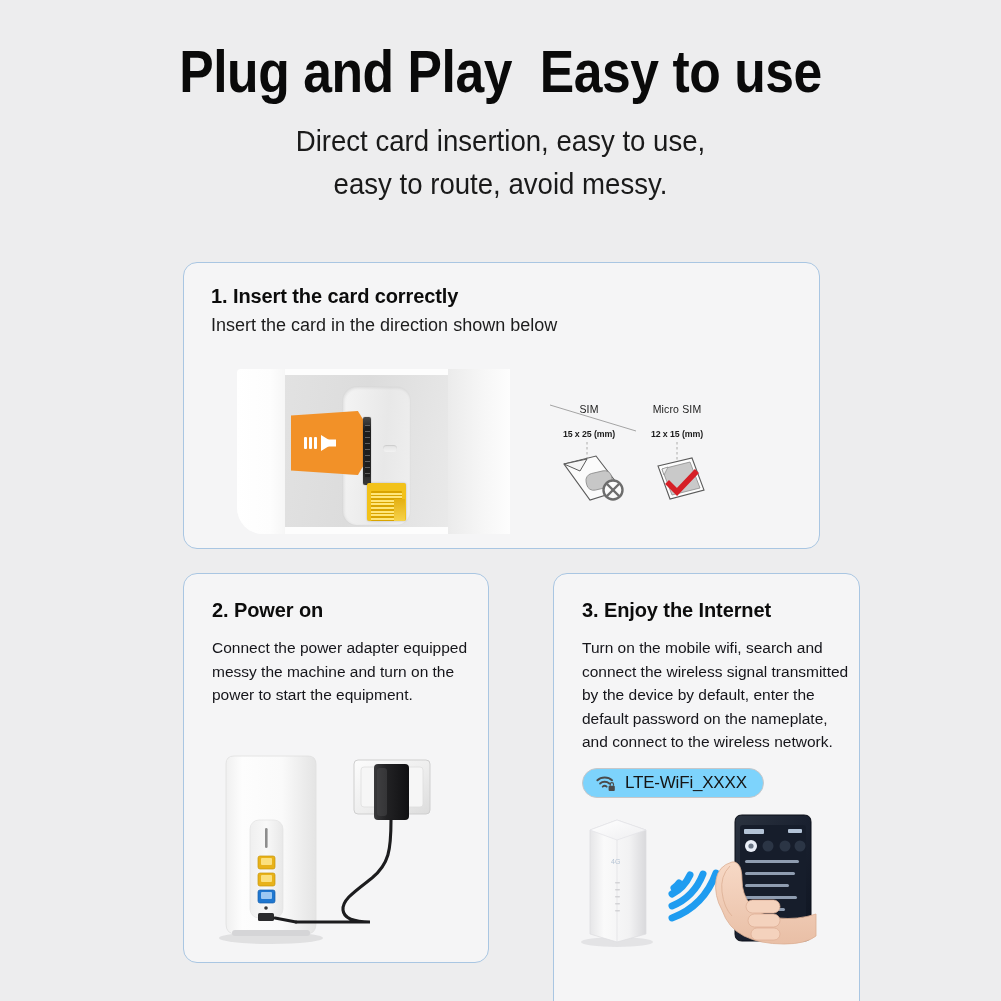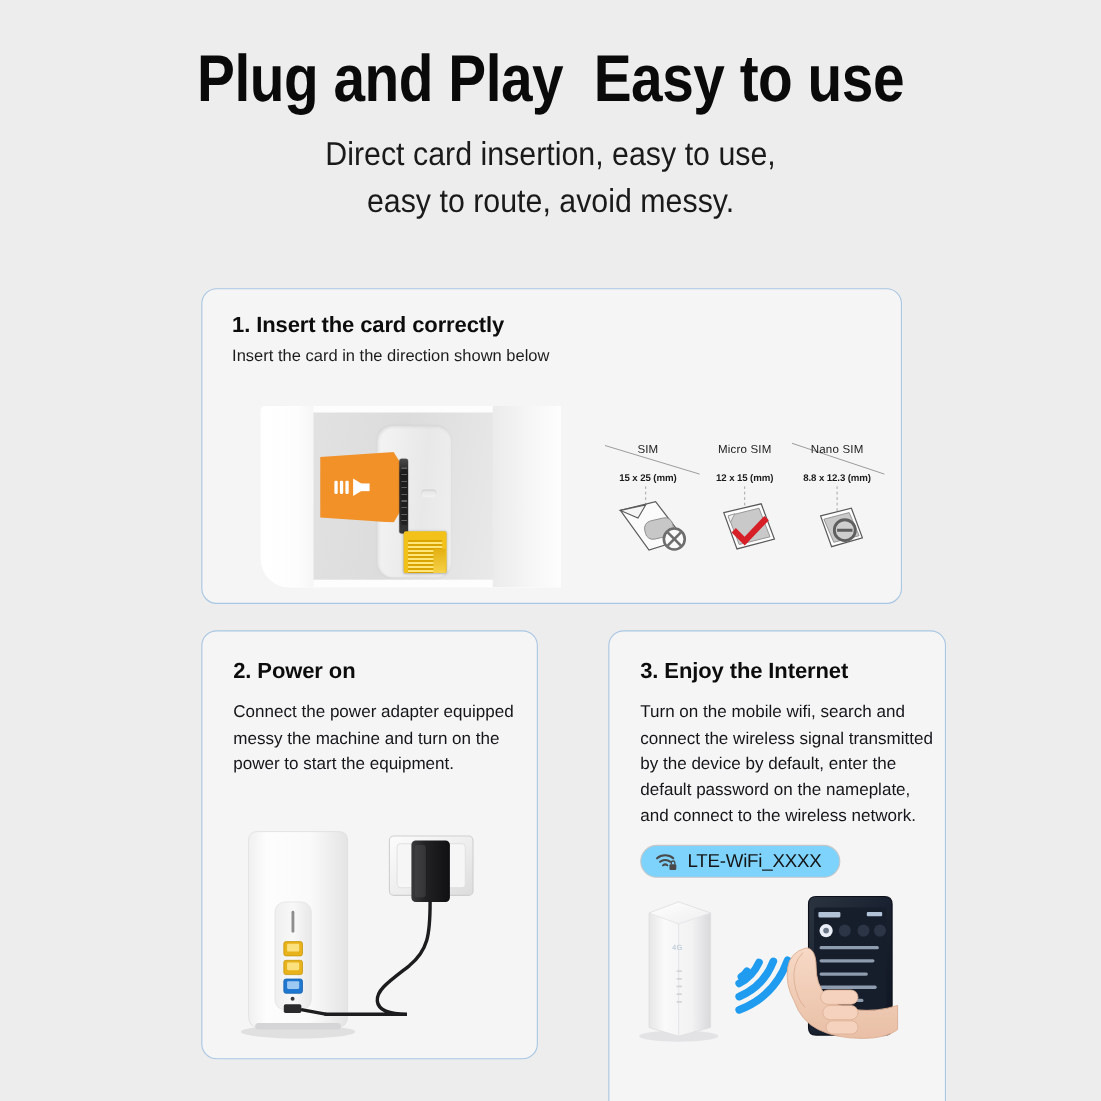--- a/index.html
+++ b/index.html
@@ -56,21 +56,21 @@
   #card-2 { left: 183px; top: 573px; width: 306px; height: 390px; }
   #card-3 { left: 513px; top: 573px; width: 307px; height: 466px; margin-left: 40px; }
 
   .card-title {
     font-weight: bold;
     font-size: 20px;
     color: #0c0c0c;
     letter-spacing: -0.1px;
   }
   .card-sub {
-    font-size: 15px;
+    font-size: 18px;
     color: #1c1c1c;
     line-height: 1.0;
   }
   .card-body {
     font-size: 15.5px;
     color: #15151a;
     line-height: 1.52;
     white-space: pre-line;
   }
 
@@ -327,38 +327,20 @@
         <svg width="86" height="70" viewBox="0 0 86 70">
           <line x1="43" y1="0" x2="43" y2="23" stroke="#9b9b9b" stroke-width="0.8" stroke-dasharray="2.5 2.5"></line>
           <path d="M24 24 L58 16 L70 48 L36 57 Z" fill="#fdfdfd" stroke="#5a5a5a" stroke-width="1.1"></path>
           <path d="M28 27 L56 20 L66 46 L38 53 Z" fill="#c9c9c9" stroke="#8c8c8c" stroke-width="0.8"></path>
           <path d="M28 27 L34 25 L30 33 Z" fill="#efefef" stroke="#8c8c8c" stroke-width="0.7"></path>
           <path d="M35 42 L43 50 L61 31" fill="none" stroke="#d61f26" stroke-width="5.6" stroke-linecap="square" stroke-linejoin="miter"></path>
         </svg>
       </div>
     </div>
 
-    <div class="sim-col c2">
-      <svg class="leader" viewBox="0 0 92 34">
-        <line x1="0" y1="2" x2="84" y2="30" stroke="#9b9b9b" stroke-width="0.9"></line>
-      </svg>
-      <div class="sim-name">Nano SIM</div>
-      <div class="sim-dim">8.8 x 12.3 (mm)</div>
-      <div class="sim-art">
-        <svg width="86" height="70" viewBox="0 0 86 70">
-          <line x1="43" y1="0" x2="43" y2="26" stroke="#9b9b9b" stroke-width="0.8" stroke-dasharray="2.5 2.5"></line>
-          <path d="M28 27 L56 20 L66 47 L38 55 Z" fill="#fdfdfd" stroke="#5a5a5a" stroke-width="1.1"></path>
-          <path d="M31 30 L54 24 L63 45 L40 51 Z" fill="#c9c9c9" stroke="#8c8c8c" stroke-width="0.8"></path>
-          <g>
-            <circle cx="50" cy="40" r="9.5" fill="#cfcfcf" stroke="#5f5f5f" stroke-width="2.6"></circle>
-            <line x1="43" y1="40" x2="57" y2="40" stroke="#5f5f5f" stroke-width="2.6"></line>
-          </g>
-        </svg>
-      </div>
-    </div>
 
   </div>
 </div>
 
 <div class="card" id="card-2">
   <div class="card-title">2. Power on</div>
   <div class="card-body">Connect the power adapter equipped messy the machine and turn on the power to start the equipment.</div>
 
   <div class="illus2">
     <svg width="282" height="210" viewBox="0 0 282 210">

